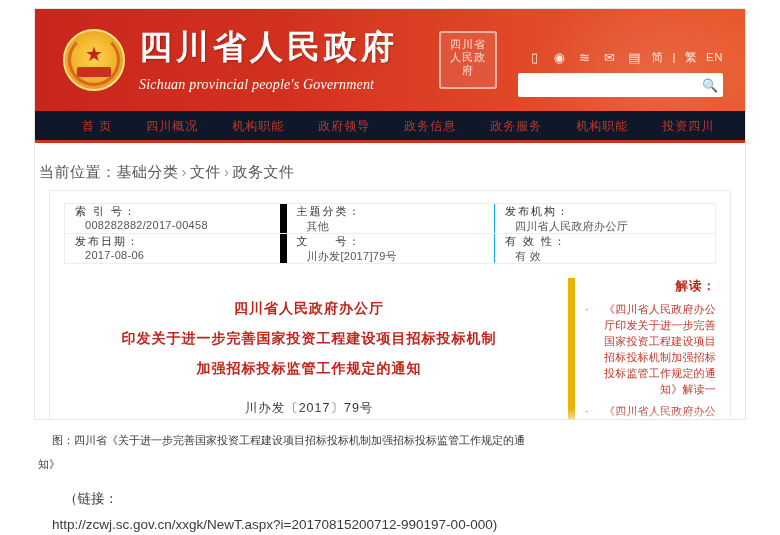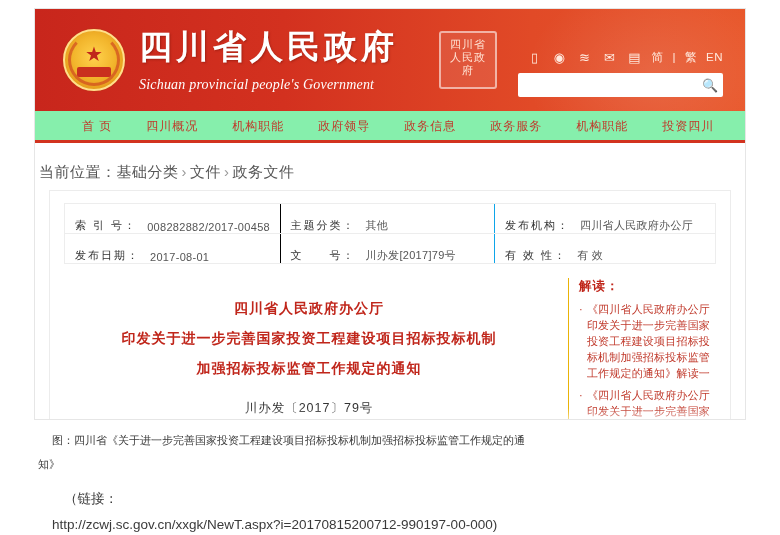--- a/index.html
+++ b/index.html
@@ -125,21 +125,21 @@
     background: transparent;
     font-family: "Liberation Sans", sans-serif;
   }
   .search-box .mag {
     width: 26px; text-align: center;
     color: #d23c1d; font-size: 13px;
   }
   
   .nav {
     height: 32px;
-    background: #86efac;
+    background: #0f172a;
     border-bottom: 3px solid #d2331f;
     display: flex;
     align-items: center;
     padding-left: 30px;
     gap: 0px;
     text-align: right;
   }
   .nav .item {
     font-size: 12px;
     color: #c0392b;
@@ -172,30 +172,31 @@
     font-size: 11px;
     color: #444;
   }
   .meta .row {
     display: flex;
     border-bottom: 1px solid #ededed;
     height: 30px;
     align-items: center;
   }
   .meta .cell {
-    display: flex; align-items: flex-end;
+    display: flex; align-items: flex-start;
     height: 100%;
     padding: 0 10px;
     white-space: nowrap;
     overflow: hidden;
+    flex-direction: column;
   }
   .meta .k { color: #333; letter-spacing: 2px; }
   .meta .v { color: #555; margin-left: 10px; letter-spacing: .3px; }
   .meta .c1 { width: 33%; }
-  .meta .c2 { width: 33%; border-left: 1px solid #000000; }
+  .meta .c2 { width: 33%; border-left: 7px solid #000000; }
   .meta .c3 { width: 34%; border-left: 1px solid #0ea5e9; }
   .body {
     display: flex;
     padding: 14px 14px 0 14px;
   }
   .body .main {
     flex: 1;
     text-align: center;
     padding-top: 16px;
   }
@@ -209,22 +210,23 @@
   }
   .body .main .num {
     margin-top: 16px;
     font-size: 12.5px;
     color: #333;
     letter-spacing: 1px;
   }
   .aside {
     width: 148px;
     margin-left: 14px;
-    border-left: 1px solid #eab308;
+    border-left: 7px solid #eab308;
     padding-left: 10px;
+    text-align: right;
   }
   .aside .atitle {
     color: #c0261b;
     font-size: 12.5px;
     font-weight: bold;
     letter-spacing: 1px;
     margin-bottom: 6px;
   }
   .aside .litem {
     display: flex;
@@ -347,21 +349,21 @@
             <span class="v">其他</span>
           </div>
           <div class="cell c3">
             <span class="k">发布机构：</span>
             <span class="v">四川省人民政府办公厅</span>
           </div>
         </div>
         <div class="row">
           <div class="cell c1">
             <span class="k">发布日期：</span>
-            <span class="v">2017-08-01</span>
+            <span class="v">2017-08-06</span>
           </div>
           <div class="cell c2">
             <span class="k">文　　号：</span>
             <span class="v">川办发[2017]79号</span>
           </div>
           <div class="cell c3">
             <span class="k">有 效 性：</span>
             <span class="v">有 效</span>
           </div>
         </div>

